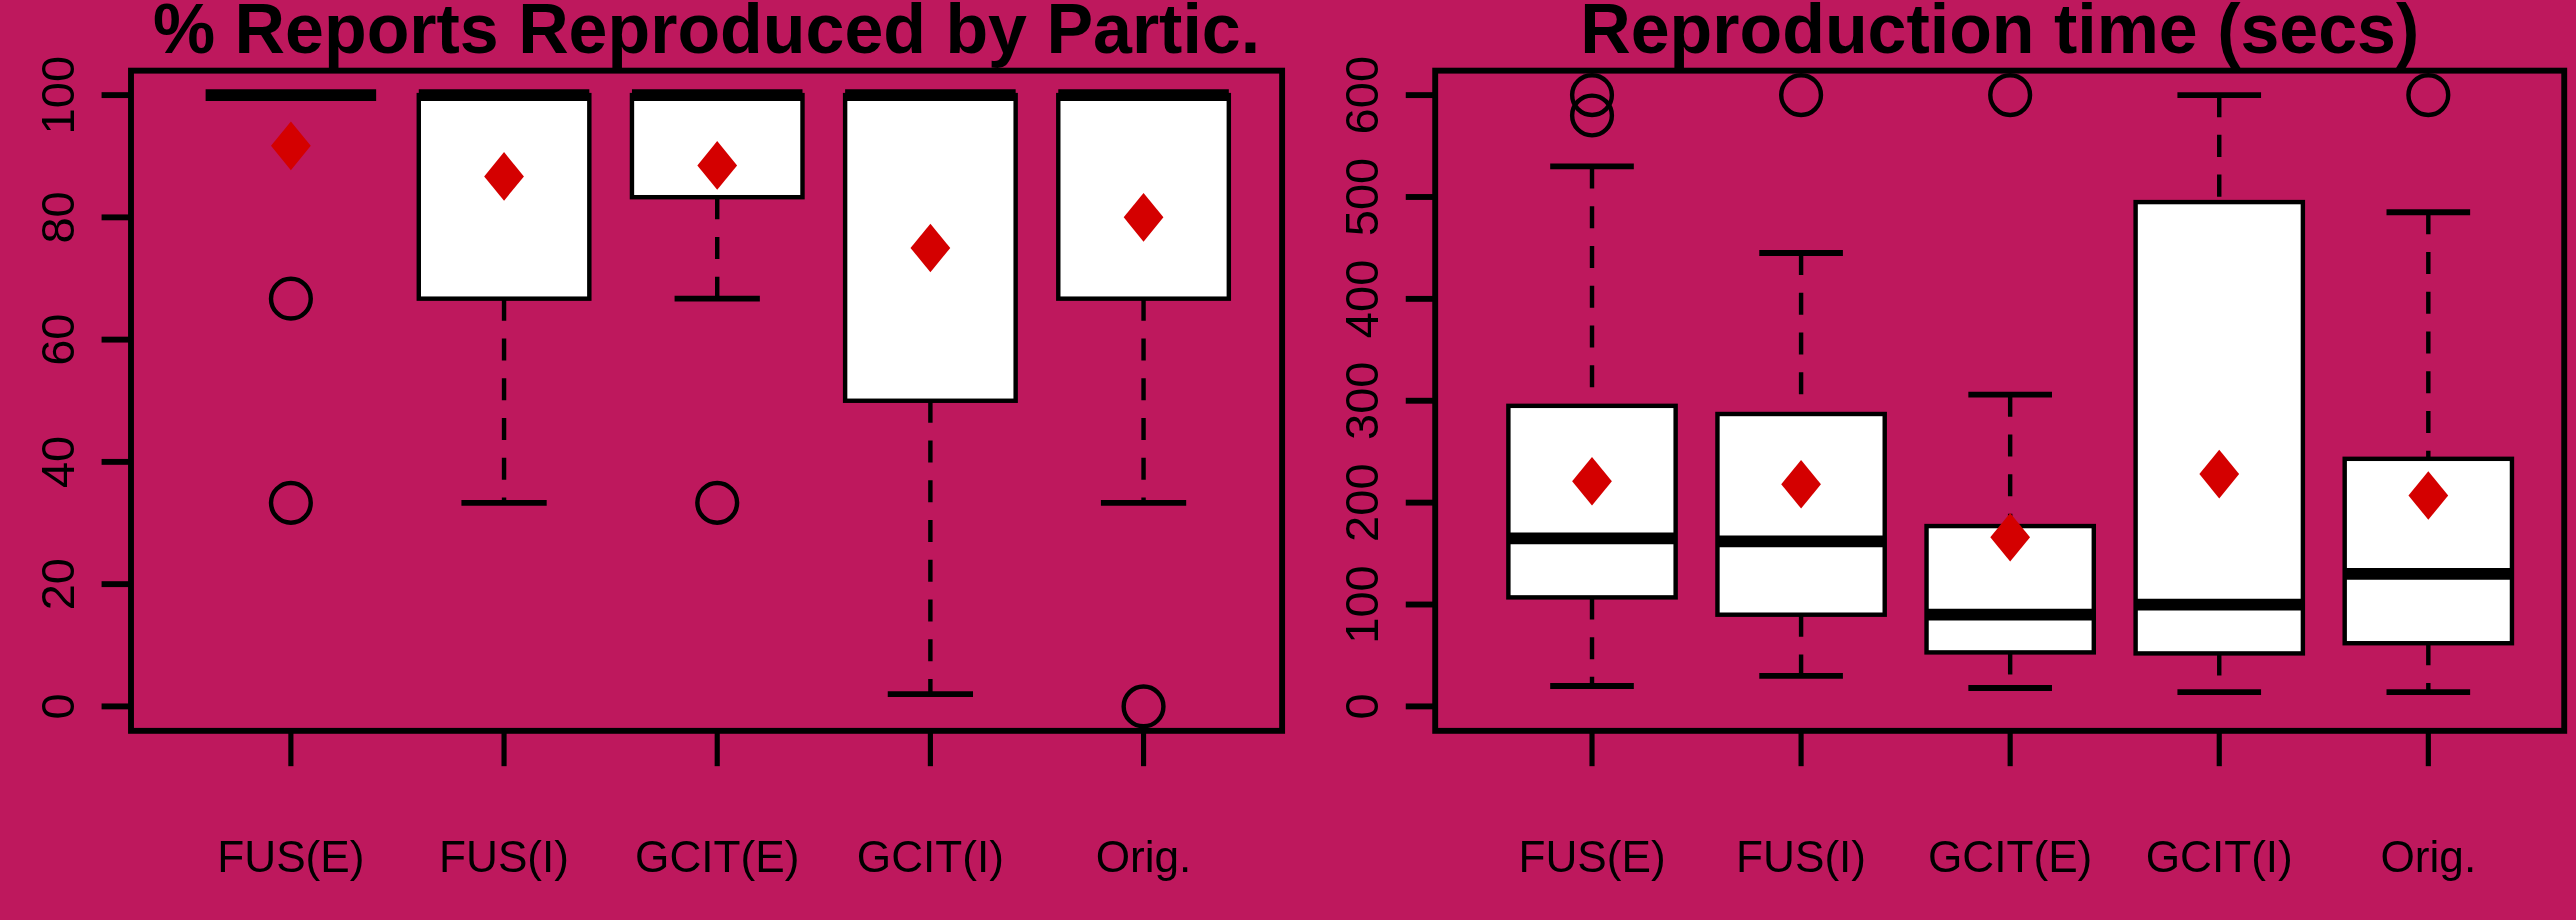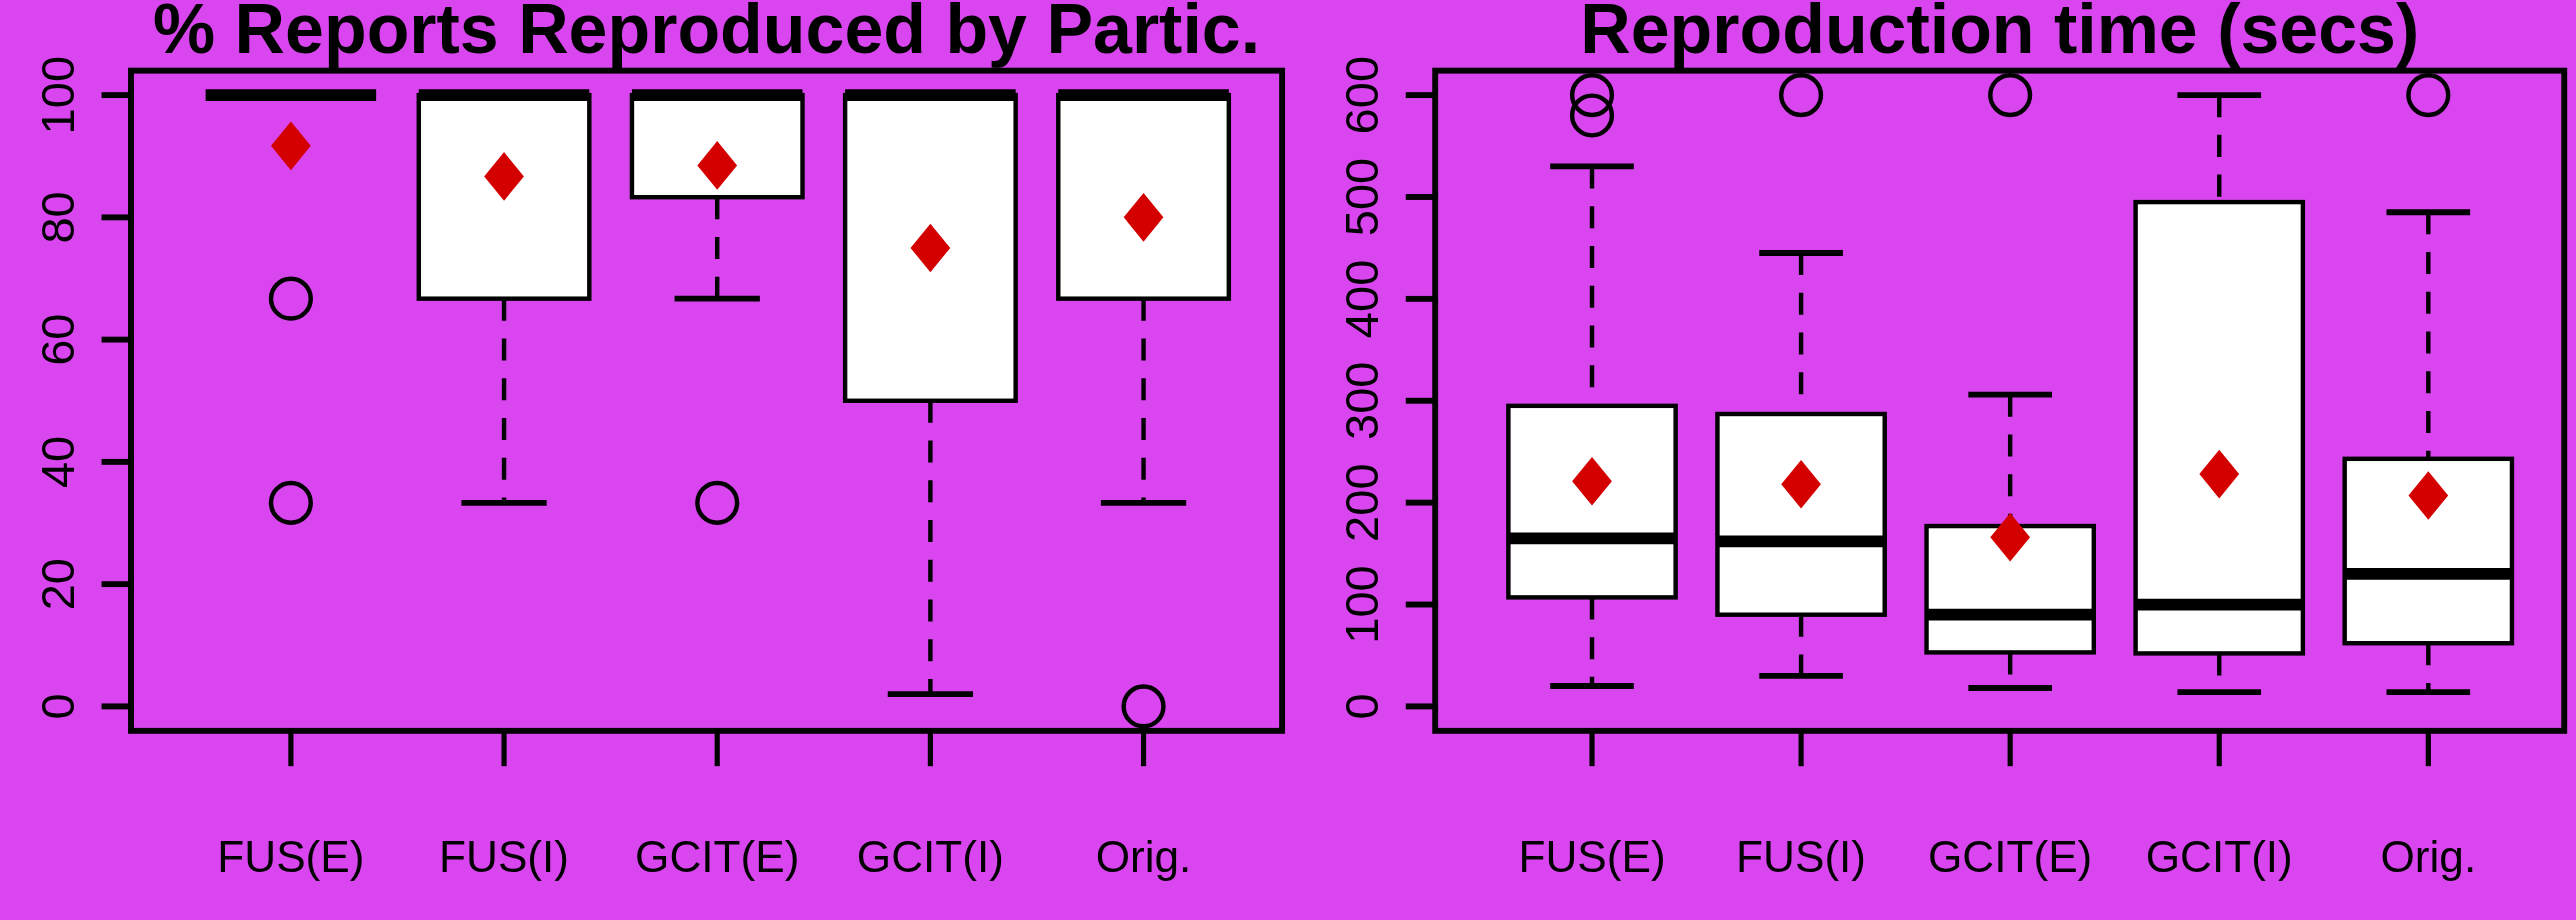--- a/index.html
+++ b/index.html
@@ -1,20 +1,20 @@
 <!DOCTYPE html>
 <html style="font-size:11.8px"><head>
 <meta charset="utf-8">
 <style>
   html, body { margin: 0; padding: 0; background: #ffffff; }
   .figure {
     position: relative;
     width: 2576px;
     height: 920px;
-    background: #d946ef;
+    background: #be185d;
     overflow: hidden;
   }
   svg { display: block; }
   text {
     font-family: "Liberation Sans", "DejaVu Sans", sans-serif;
     fill: #000000;
   }
   .title       { font-size: 95px; font-weight: 700; }
   .ytick-label { font-size: 64px; font-weight: 400; }
   .cat-label   { font-size: 60px; font-weight: 400; }

